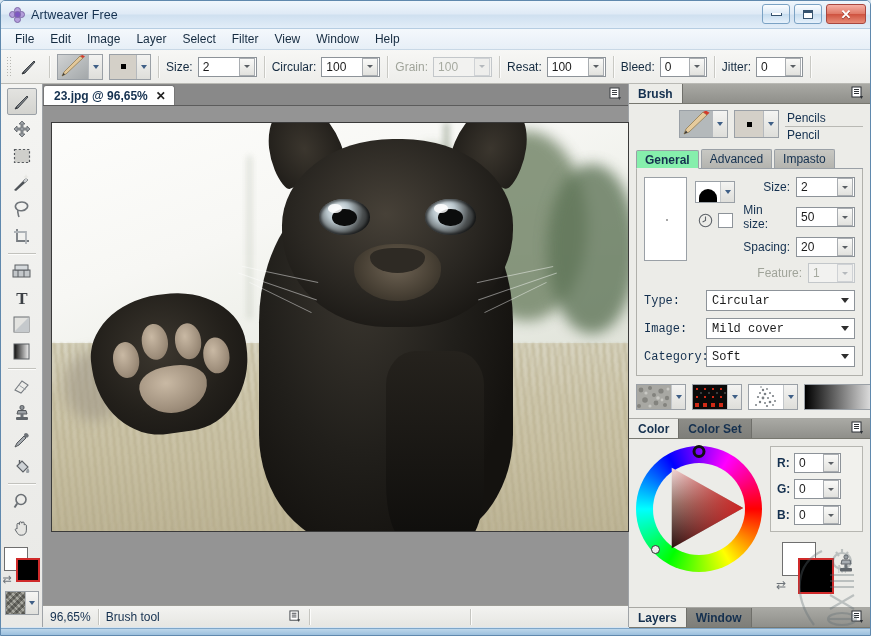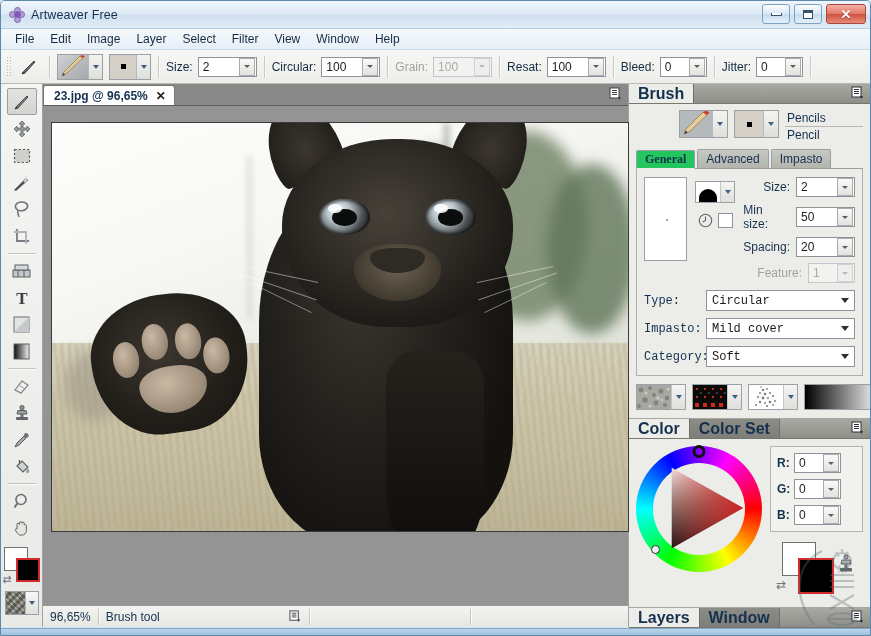--- a/index.html
+++ b/index.html
@@ -208,21 +208,21 @@
   .dock{ width:242px; background:#d9d9d4; border-left:1px solid #9fa3a7;
     display:flex; flex-direction:column; }
   .panel{ border-bottom:1px solid #a8a8a3; background:#ececE8; }
   .panelhdr{
     height:20px; display:flex; align-items:flex-end; position:relative;
     background:linear-gradient(#a9a9a4,#8f8f8a);
     border-bottom:1px solid #77776f;
   }
   .ptab{
     height:19px;display:flex;align-items:center;padding:0 9px;
-    font-size:16px;font-weight:bold;color:#14304f;
+    font-size:12px;font-weight:bold;color:#14304f;
     background:linear-gradient(#8d8d88,#7e7e79); color:#15304f;
     border-right:1px solid #6f6f6a;
   }
   .ptab.active{ background:#ececE8; color:#14304f; }
   .pmenu{ position:absolute;right:5px;bottom:3px; }
   .pbody{ padding:6px 7px 8px 7px; }
 
   .brushrow{ display:flex; align-items:flex-start; gap:6px;padding-left:43px; }
   .bpreset{ display:flex; border:1px solid #9aa0a6; background:#fff; height:28px;}
   .bpreset .th{ width:32px;height:26px; }
@@ -232,21 +232,21 @@
   .bpreset2 .th i{ width:5px;height:5px;background:#000;display:block;}
   .bnames{ flex:1; }
   .bname{ font-size:12px;color:#14304f;padding:1px 0 1px 2px; }
   .bname.top{ border-bottom:1px solid #b9b9b4; }
 
   .tabstrip{ display:flex; align-items:flex-end; height:20px; margin-top:6px;
     border-bottom:1px solid #9aa0a6; }
   .stab{ height:19px;padding:0 8px;display:flex;align-items:center;
     font-size:12px;color:#14304f;background:linear-gradient(#c8c8c3,#b4b4af);
     border:1px solid #9aa0a6;border-bottom:none;border-radius:2px 2px 0 0;margin-right:2px;}
-  .stab.active{ background:#22c55e;font-weight:bold;border-bottom:1px solid #ececE8;margin-bottom:-1px;font-family:Liberation Serif, serif;}
+  .stab.active{ background:#86efac;font-weight:bold;border-bottom:1px solid #ececE8;margin-bottom:-1px;}
 
   .genbox{ border:1px solid #b0b0ab; border-top:none; padding:8px 7px; background:#ececE8;}
   .genrow{ display:flex; gap:8px; }
   .bpreview{ width:84px;height:84px;background:#fff;border:1px solid #9aa0a6;position:relative;}
   .bpreview .dot{ position:absolute;left:50%;top:50%;width:2px;height:2px;background:#8a8a8a;border-radius:50%;}
   .midcol{ width:44px; display:flex; flex-direction:column; align-items:center; gap:10px; padding-top:4px;}
   .shapebtn{ display:flex;border:1px solid #9aa0a6;background:#fff;height:22px;}
   .shapebtn .s{ width:24px;height:20px;display:flex;align-items:flex-end;justify-content:center;}
   .shapebtn .s .half{ width:18px;height:13px;background:#000;border-radius:9px 9px 0 0;}
   .shapebtn .ar{ width:14px;height:20px;border-left:1px solid #c3c7ca;
@@ -766,21 +766,21 @@
             </div>
 
             <div class="selrow">
               <span class="slbl">Type:</span>
               <span class="combo">
                 <span>Circular</span>
                 <i class="dn"></i>
               </span>
             </div>
             <div class="selrow">
-              <span class="slbl">Impasto:</span>
+              <span class="slbl">Image:</span>
               <span class="combo">
                 <span>Mild cover</span>
                 <i class="dn"></i>
               </span>
             </div>
             <div class="selrow">
               <span class="slbl">Category:</span>
               <span class="combo">
                 <span>Soft</span>
                 <i class="dn"></i>

